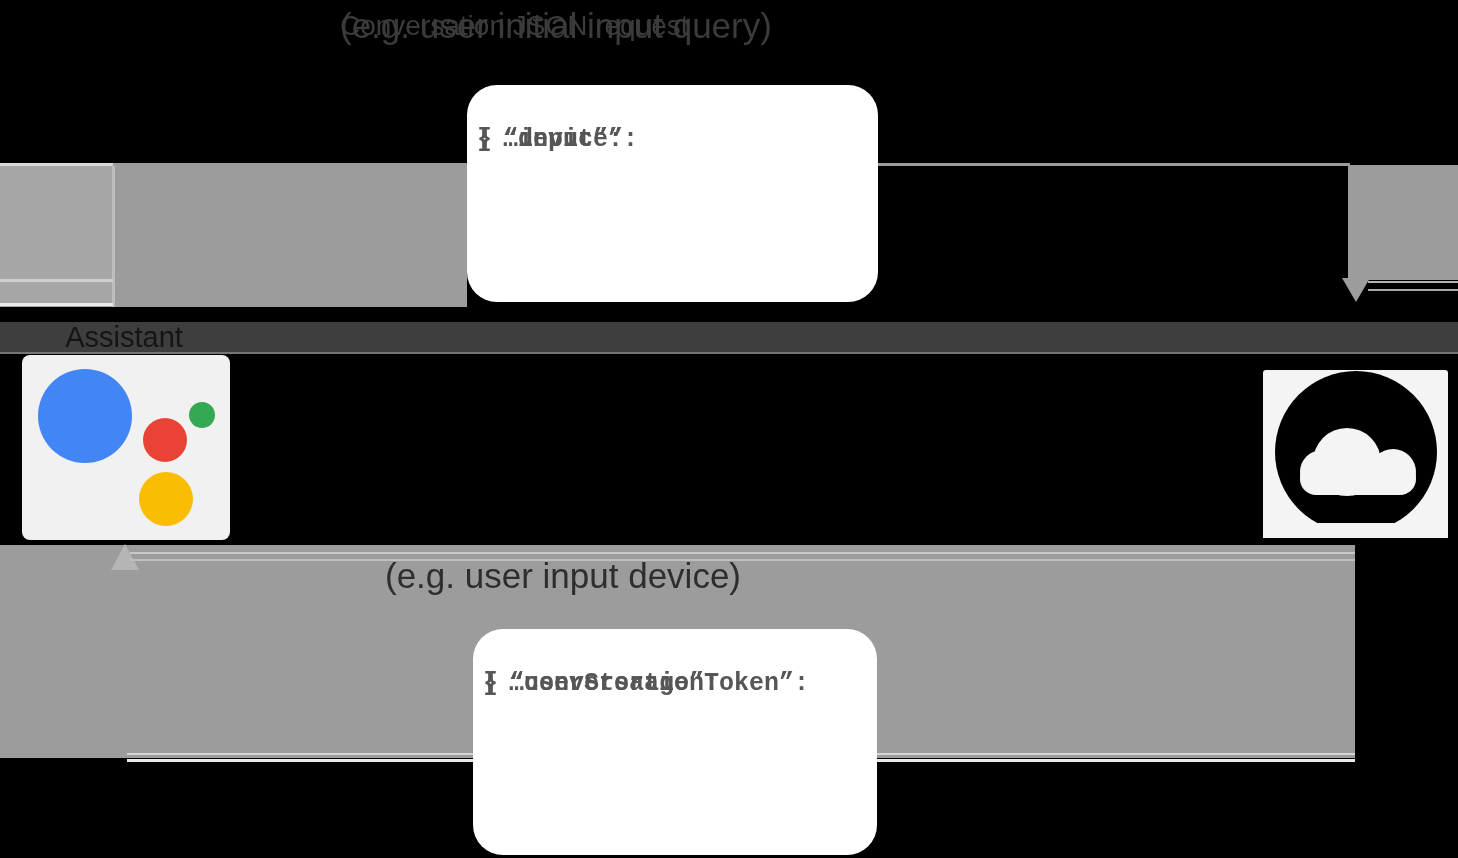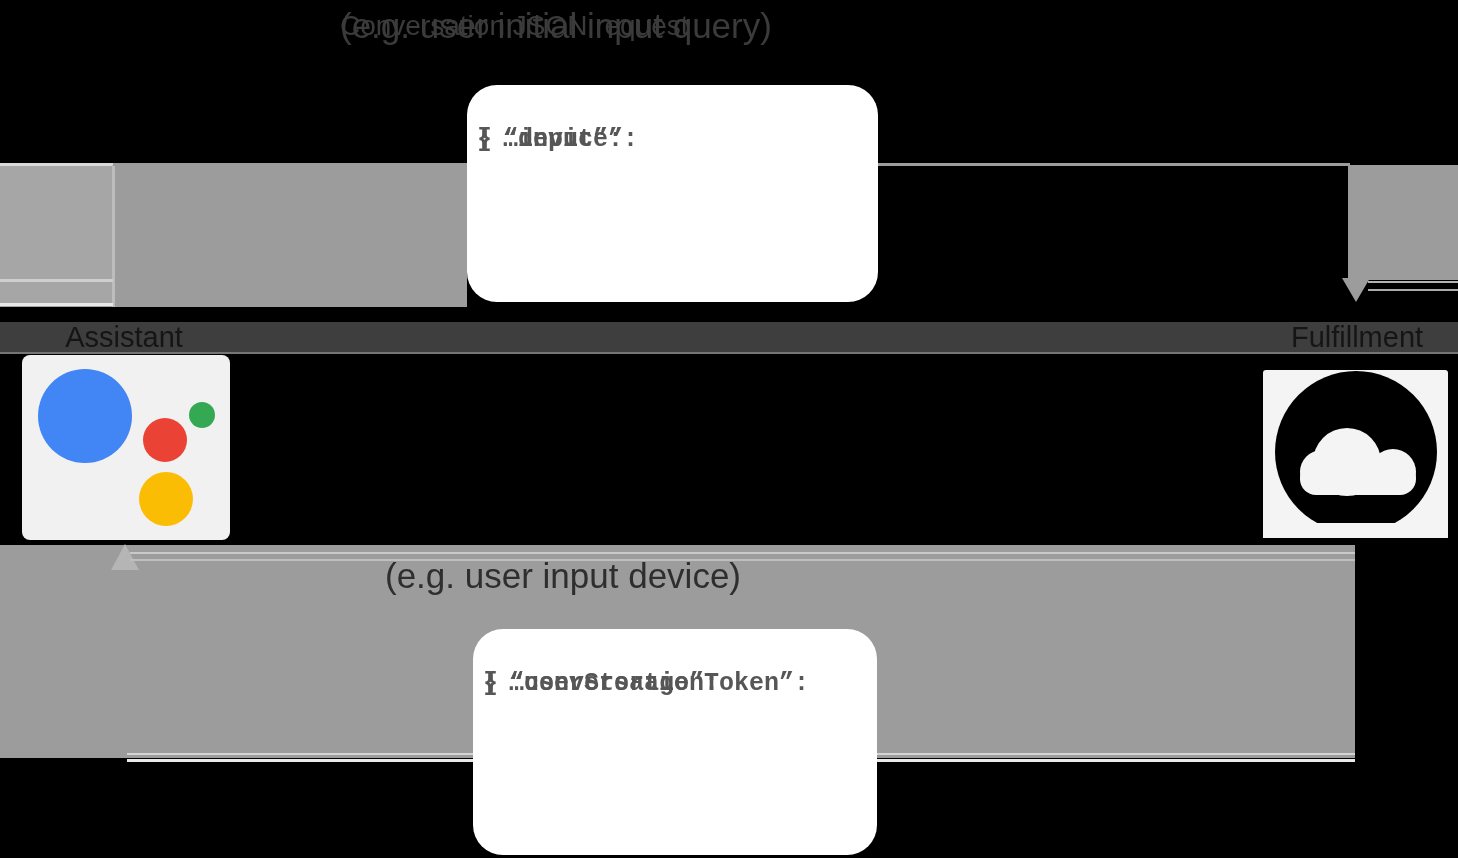--- a/index.html
+++ b/index.html
@@ -110,21 +110,20 @@
     <span class="l1">Conversation JSON request</span>
     <span class="l2">(e.g. user initial input query)</span>
   </div>
 
   <div id="caption-response" class="caption">
     <span class="l2">(e.g. user input device)</span>
   </div>
 
   <div id="band"></div>
   <div id="assistant-label" class="band-label">Assistant</div>
-  <div id="fulfillment-label" class="band-label">Fulfillment</div>
 
   <div id="request-box" class="json-box">
     <div class="code">
       <span class="ln">{</span>
       <span class="ln ind">“input”:</span>
       <span class="ln ind">“device”:</span>
       <span class="ln ind">…</span>
       <span class="ln">}</span>
     </div>
   </div>

